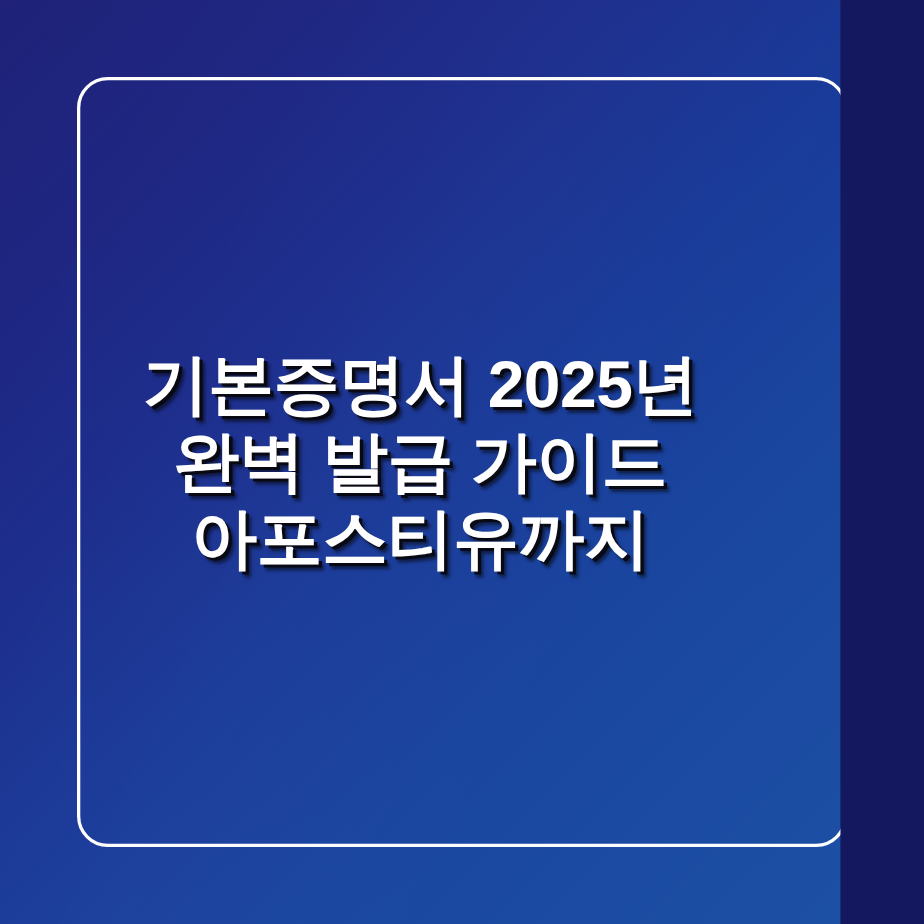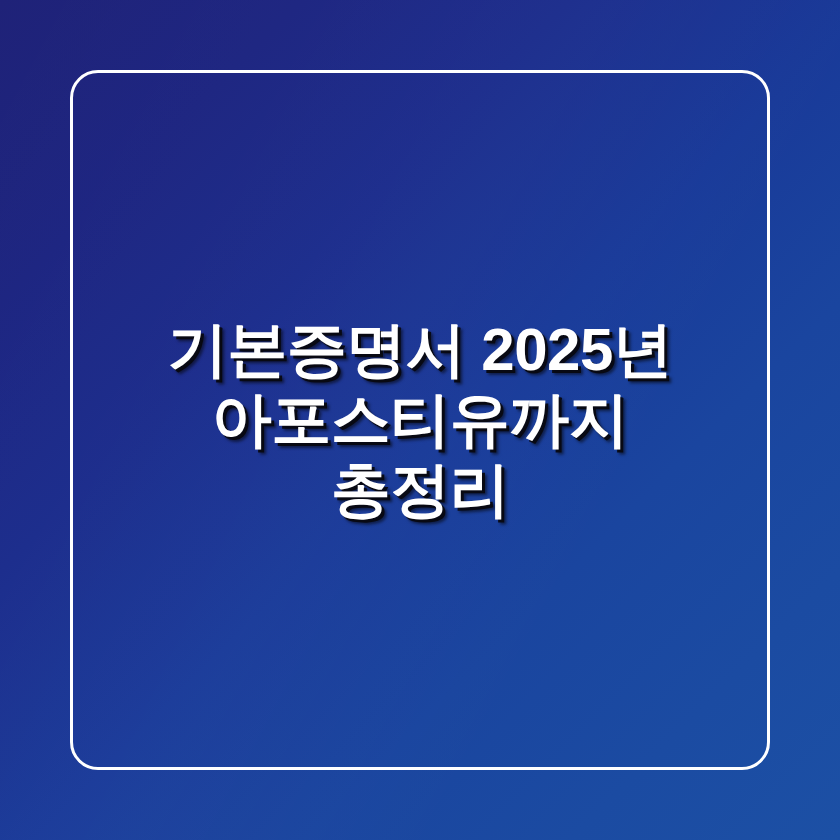--- a/index.html
+++ b/index.html
@@ -2,21 +2,21 @@
 <html><head>
 <meta charset="utf-8">
 <style>
   html, body {
     margin: 0;
     padding: 0;
     background: #13185f;
   }
   #card {
     position: relative;
-    width: 840px;
+    width: 764px;
     height: 840px;
     overflow: hidden;
     background: linear-gradient(135deg,
         #1f2278 0%,
         #1d2581 18%,
         #1b2c8c 34%,
         #193a99 52%,
         #1a459f 68%,
         #1b4ba2 84%,
         #1c50a5 100%);
@@ -77,17 +77,17 @@
 <body>
 
 <div id="card">
 
   <div id="sheen"></div>
 
   <div id="frame"></div>
 
   <div id="title-block">
     <div class="title-line">기본증명서 2025년</div>
+    <div class="title-line">완벽 발급 가이드</div>
     <div class="title-line">아포스티유까지</div>
-    <div class="title-line">총정리</div>
   </div>
 
 </div>
 
 </body></html>

